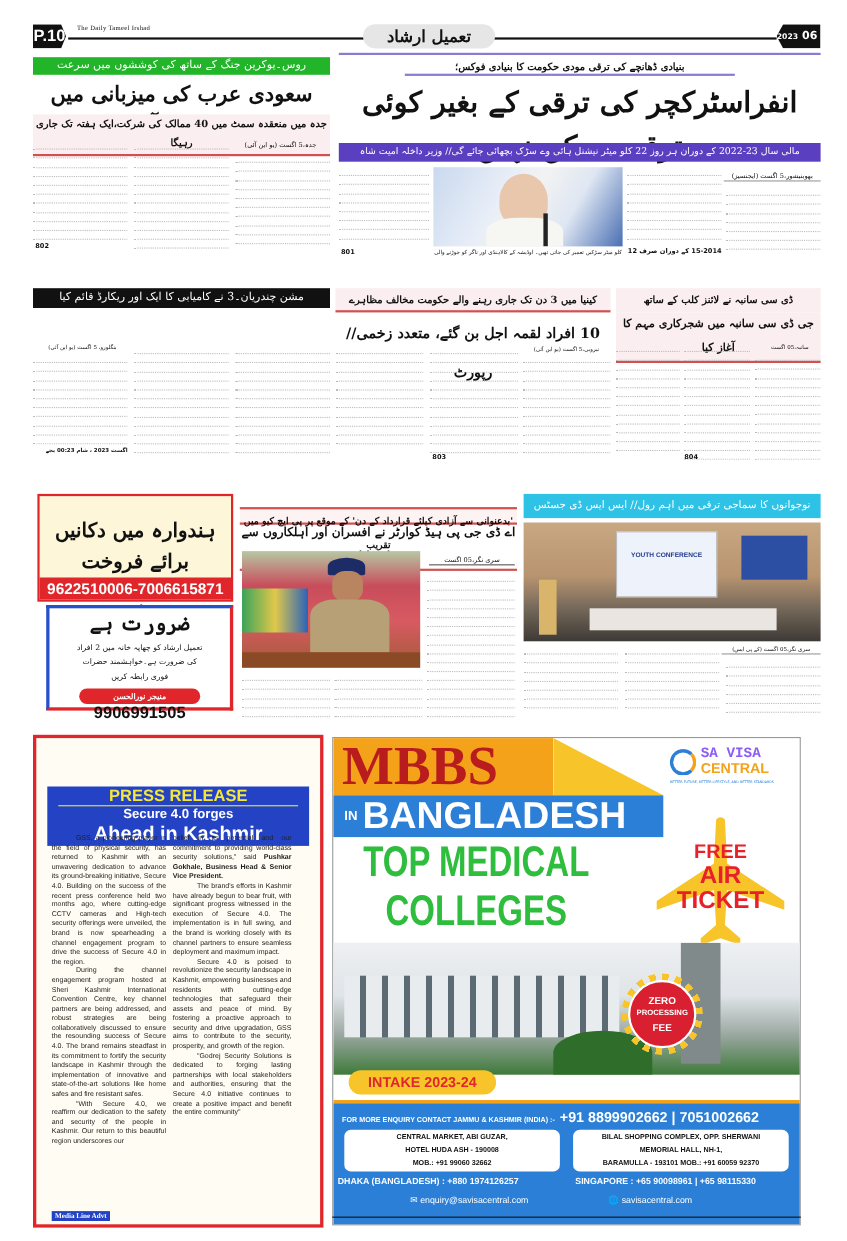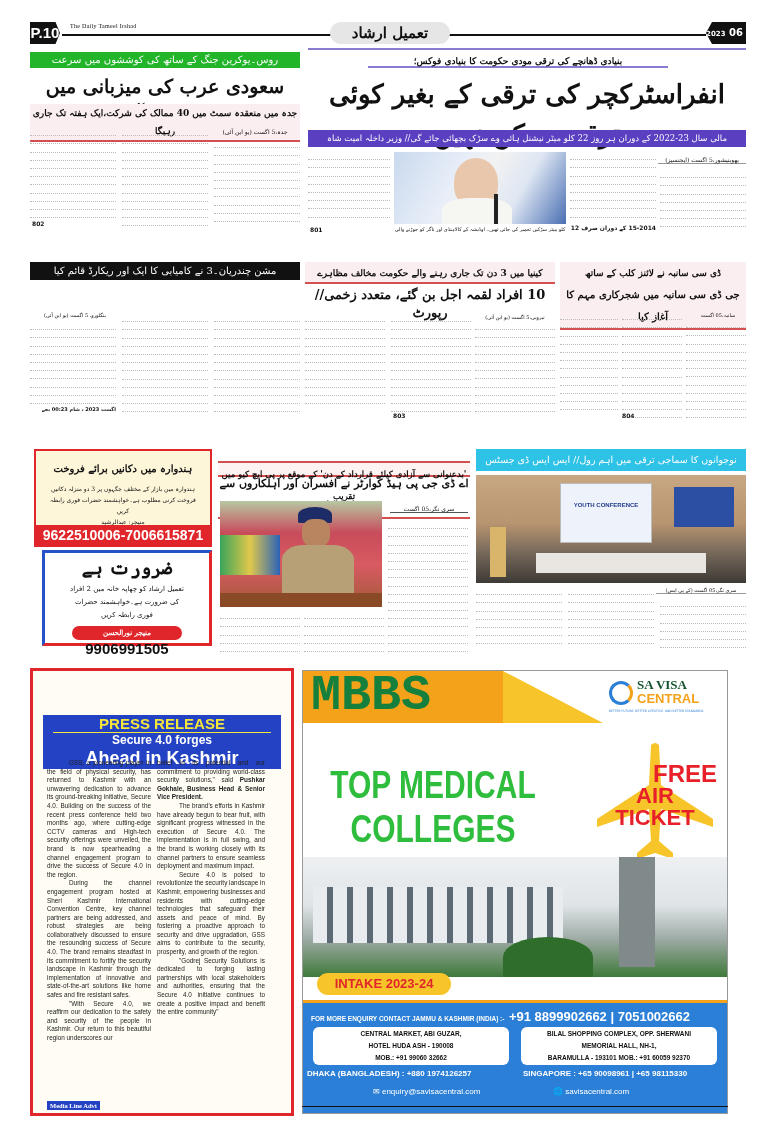--- a/index.html
+++ b/index.html
@@ -178,21 +178,21 @@
       <span></span>
       <span></span>
       <span></span>
       <span></span>
     </div>
   <div class="abs" style="left:0;top:144px;width:86px;font-size:5px;direction:rtl;text-align:right;font-weight:bold">اگست 2023 ، شام 00:23 بجے</div>
 </div>
 
 <div class="abs" style="left:305px;top:262px;width:250px;height:160px;">
   <div class="abs urdu pink-bg" style="left:0;top:0;width:250px;height:22px;font-size:9px;line-height:22px;font-weight:bold;border-bottom:2px solid #d25050">کینیا میں 3 دن تک جاری رہنے والے حکومت مخالف مظاہرے</div>
-  <div class="abs urdu headline-big" style="left:0;top:24px;width:250px;font-size:13px;line-height:18px">10 افراد لقمہ اجل بن گئے، متعدد زخمی// رپورٹ</div>
+  <div class="abs urdu headline-big" style="left:0;top:24px;width:250px;font-size:13px;line-height:36px">10 افراد لقمہ اجل بن گئے، متعدد زخمی// رپورٹ</div>
   <div class="abs urdu" style="left:170px;top:52px;width:80px;font-size:5px">نیروبی،5 اگست (یو این آئی)</div>
   <div class="bodytext" style="left:170px;top:60px;width:80px;height:96px">
       <span></span>
       <span></span>
       <span></span>
       <span></span>
       <span></span>
       <span></span>
       <span></span>
       <span></span>
@@ -274,21 +274,21 @@
       <span></span>
       <span></span>
       <span></span>
       <span></span>
       <span></span>
     </div>
   <div class="abs" style="left:62px;top:150px;font-size:6px;font-weight:bold">804</div>
 </div>
 
 <div class="abs shop-ad" style="left:34px;top:449px;width:178px;height:98px;">
-  <div class="urdu" style="font-size:10px;font-weight:bold;line-height:28px;margin-top:4px">ہندوارہ میں دکانیں برائے فروخت</div>
+  <div class="urdu" style="font-size:18px;font-weight:bold;line-height:28px;margin-top:18px">ہندوارہ میں دکانیں برائے فروخت</div>
   <div class="urdu" style="font-size:6px;line-height:11px;padding:0 8px">ہندوارہ مین بازار کے مختلف جگہوں پر 3 دو منزلہ دکانیں فروخت کرنی مطلوب ہے۔خواہشمند حضرات فوری رابطہ کریں</div>
   <div class="urdu" style="font-size:6px;line-height:12px">منیجر: عبدالرشید</div>
   <div class="abs phone-red" style="left:0;bottom:0;width:174px;height:20px;line-height:20px">9622510006-7006615871</div>
 </div>
 
 <div class="abs need-ad" style="left:42px;top:550px;width:170px;height:96px;">
   <div class="urdu" style="font-size:18px;font-weight:bold;line-height:30px">ضرورت ہے</div>
   <div class="urdu" style="font-size:7px;line-height:13px;padding:0 24px">تعمیل ارشاد کو چھاپہ خانہ میں 2 افراد کی ضرورت ہے۔خواہشمند حضرات فوری رابطہ کریں</div>
   <div class="urdu" style="margin:4px auto 0;width:110px;background:#e0262b;color:#fff;border-radius:9px;font-size:7px;line-height:14px;font-weight:bold">منیجر نورالحسن</div>
   <div style="text-align:center;font-size:15px;font-weight:bold;font-family:'Liberation Sans',sans-serif;line-height:18px">9906991505</div>
@@ -394,46 +394,58 @@
     <p style="text-indent:22px">The brand's efforts in Kashmir have already begun to bear fruit, with significant progress witnessed in the execution of Secure 4.0. The implementation is in full swing, and the brand is working closely with its channel partners to ensure seamless deployment and maximum impact.</p>
     <p style="text-indent:22px">Secure 4.0 is poised to revolutionize the security landscape in Kashmir, empowering businesses and residents with cutting-edge technologies that safeguard their assets and peace of mind. By fostering a proactive approach to security and drive upgradation, GSS aims to contribute to the security, prosperity, and growth of the region.</p>
     <p style="text-indent:22px">"Godrej Security Solutions is dedicated to forging lasting partnerships with local stakeholders and authorities, ensuring that the Secure 4.0 initiative continues to create a positive impact and benefit the entire community"</p>
   </div>
   <div class="abs" style="left:14px;top:430px;background:#2342c4;color:#fff;font-size:6.5px;padding:1px 3px;font-family:'Liberation Serif',serif;font-weight:bold">Media Line Advt</div>
 </div>
 
 <div class="abs mbbs-ad" style="left:302px;top:670px;width:426px;height:444px;">
   <div class="abs" style="left:0;top:0;width:200px;height:52px;background:#f5a21b"></div>
   <div class="abs" style="left:200px;top:0;width:100px;height:52px;background:#f7c52a;clip-path:polygon(0 0,0 100%,100% 100%)"></div>
-  <div class="abs" style="left:8px;top:-4px;color:#15803d;font-weight:bold;font-size:50px;line-height:58px;font-family:Liberation Mono, monospace">MBBS</div>
+  <div class="abs" style="left:8px;top:-4px;color:#b91c1c;font-weight:bold;font-size:50px;line-height:58px;font-family:Liberation Serif, serif">MBBS</div>
+  <div class="abs" style="left:0;top:52px;width:300px;height:38px;background:#2b7fd6;color:#fff;font-family:'Liberation Sans',sans-serif;font-weight:bold">
+    <span style="font-size:12px;margin-left:10px;vertical-align:8px">IN</span>
+    <span style="font-size:34px;line-height:38px">BANGLADESH</span>
+  </div>
   <div class="abs" style="left:10px;top:92px;width:240px;text-align:center;color:#2ebd3c;font-weight:bold;font-size:30px;line-height:34px;font-family:'Liberation Sans',sans-serif;transform:scaleY(1.3);transform-origin:top">TOP MEDICAL</div>
   <div class="abs" style="left:10px;top:136px;width:240px;text-align:center;color:#2ebd3c;font-weight:bold;font-size:30px;line-height:34px;font-family:'Liberation Sans',sans-serif;transform:scaleY(1.3);transform-origin:top">COLLEGES</div>
 
   <div class="abs" style="left:306px;top:6px;width:116px;height:40px;">
     <div class="abs" style="left:0;top:4px;width:24px;height:24px;border-radius:50%;border:3px solid #2b7fd6;border-right-color:#f5a21b"></div>
-    <div class="abs" style="left:28px;top:0;font-size:13px;font-weight:bold;color:#14532d;font-family:Liberation Serif, serif">SA VISA</div>
+    <div class="abs" style="left:28px;top:0;font-size:13px;font-weight:bold;color:#8b5cf6;font-family:Liberation Mono, monospace">SA VISA</div>
     <div class="abs" style="left:28px;top:14px;font-size:13px;font-weight:bold;color:#f5a21b;font-family:'Liberation Sans',sans-serif">CENTRAL</div>
     <div class="abs" style="left:0;top:32px;width:116px;font-size:3px;color:#2b7fd6;white-space:nowrap;overflow:hidden">BETTER FUTURE, BETTER LIFESTYLE, AND BETTER STANDARDS</div>
   </div>
 
   <div class="abs" style="left:290px;top:70px;width:124px;height:120px;">
     <svg class="abs" width="124" height="120" viewBox="0 0 124 120" style="left:0;top:0">
       <path d="M58 4 Q62 0 66 4 L68 44 L120 78 L120 86 L68 68 L66 100 L80 112 L80 118 L62 112 L44 118 L44 112 L58 100 L56 68 L4 86 L4 78 L56 44 Z" fill="#f7c52a"></path>
     </svg>
-    <div class="abs" style="left:0;top:22px;width:124px;text-align:right;color:#e8202a;font-weight:bold;font-size:24px;line-height:22px;font-family:'Liberation Sans',sans-serif">FREE</div>
+    <div class="abs" style="left:0;top:22px;width:124px;text-align:center;color:#e8202a;font-weight:bold;font-size:18px;line-height:22px;font-family:'Liberation Sans',sans-serif">FREE</div>
     <div class="abs" style="left:0;top:44px;width:124px;text-align:center;color:#e8202a;font-weight:bold;font-size:22px;line-height:22px;font-family:'Liberation Sans',sans-serif">AIR</div>
     <div class="abs" style="left:0;top:66px;width:124px;text-align:center;color:#e8202a;font-weight:bold;font-size:22px;line-height:22px;font-family:'Liberation Sans',sans-serif">TICKET</div>
   </div>
 
   <div class="photo" style="left:0;top:186px;width:426px;height:120px;background:linear-gradient(180deg,#eef0f2 0%,#dfe4e8 40%,#9aa7a0 70%,#3e7a3a 100%)">
     <div class="abs" style="left:10px;top:30px;width:250px;height:56px;background:repeating-linear-gradient(90deg,#e9ecee 0 14px,#5c6b73 14px 20px)"></div>
     <div class="abs" style="left:316px;top:0;width:36px;height:110px;background:#808a8a"></div>
     <div class="abs" style="left:200px;top:80px;width:90px;height:40px;border-radius:50% 50% 0 0;background:#2f6e2a"></div>
   </div>
 
+  <div class="abs" style="left:262px;top:214px;width:74px;height:74px;">
+    <div class="abs" style="left:0;top:0;width:74px;height:74px;border-radius:50%;background:repeating-conic-gradient(#f7c52a 0 10deg,transparent 10deg 20deg)"></div>
+    <div class="abs" style="left:6px;top:6px;width:62px;height:62px;border-radius:50%;background:#d92030;border:2px solid #fff;text-align:center;color:#fff;font-weight:bold;font-family:'Liberation Sans',sans-serif;padding-top:11px">
+      <div style="font-size:9px;line-height:12px">ZERO</div>
+      <div style="font-size:7px;line-height:12px">PROCESSING</div>
+      <div style="font-size:9px;line-height:12px">FEE</div>
+    </div>
+  </div>
   <div class="abs" style="left:14px;top:302px;width:134px;height:22px;border-radius:11px;background:#f7c52a;color:#e0262b;text-align:center;font-weight:bold;font-size:13px;line-height:22px;font-family:'Liberation Sans',sans-serif">INTAKE 2023-24</div>
   <div class="abs" style="left:0;top:329px;width:426px;height:3px;background:#f5a21b"></div>
 
   <div class="abs" style="left:0;top:332px;width:426px;height:112px;background:#2b7fd6;color:#fff;font-family:'Liberation Sans',sans-serif;">
     <div class="abs" style="left:8px;top:4px;width:412px;white-space:nowrap">
       <span style="font-size:6.5px;font-weight:bold">FOR MORE ENQUIRY CONTACT JAMMU &amp; KASHMIR (INDIA) :-</span>
       <span style="font-size:13px;font-weight:bold">+91 8899902662 | 7051002662</span>
     </div>
     <div class="abs" style="left:10px;top:24px;width:196px;height:38px;background:#fff;border-radius:6px;color:#111;text-align:center;font-size:6.5px;line-height:12px;font-weight:bold;padding-top:1px">
       <div>CENTRAL MARKET, ABI GUZAR,</div>

